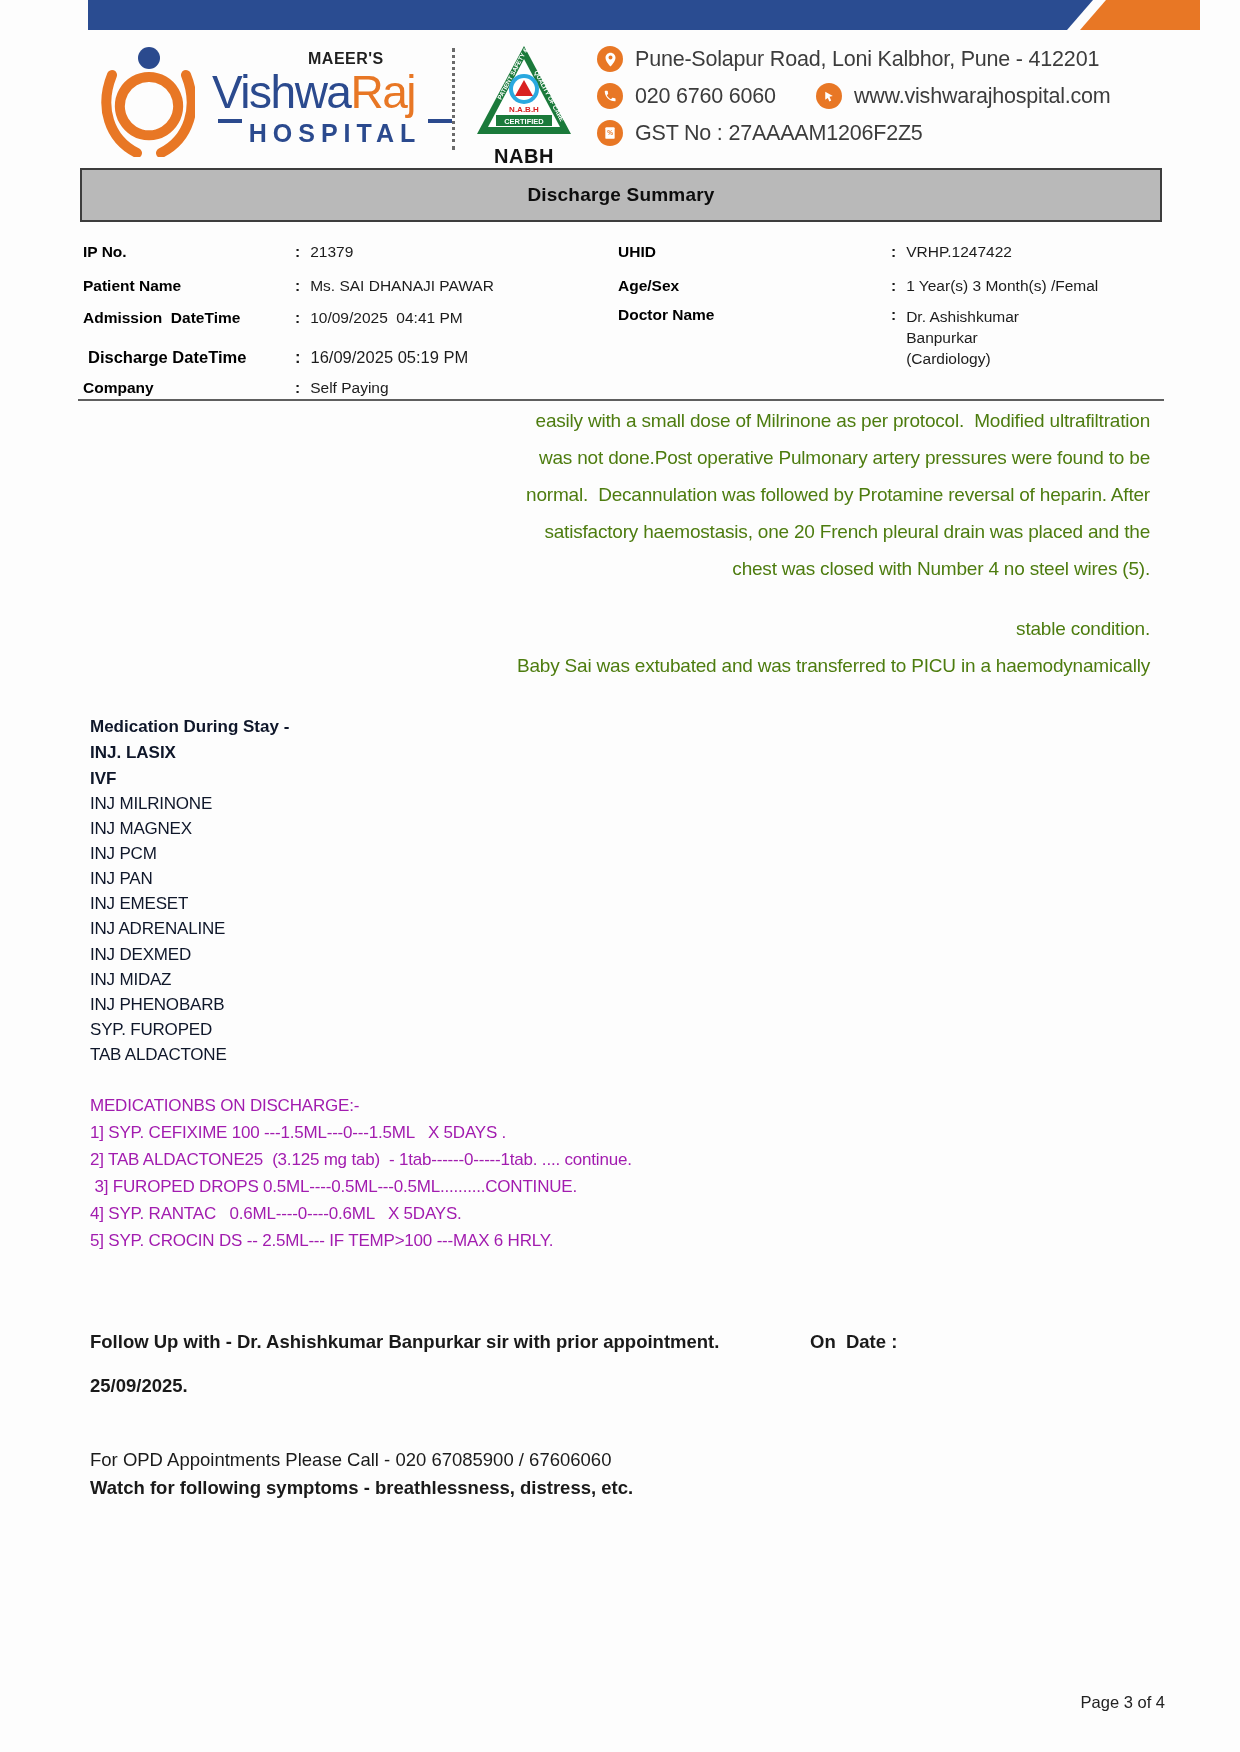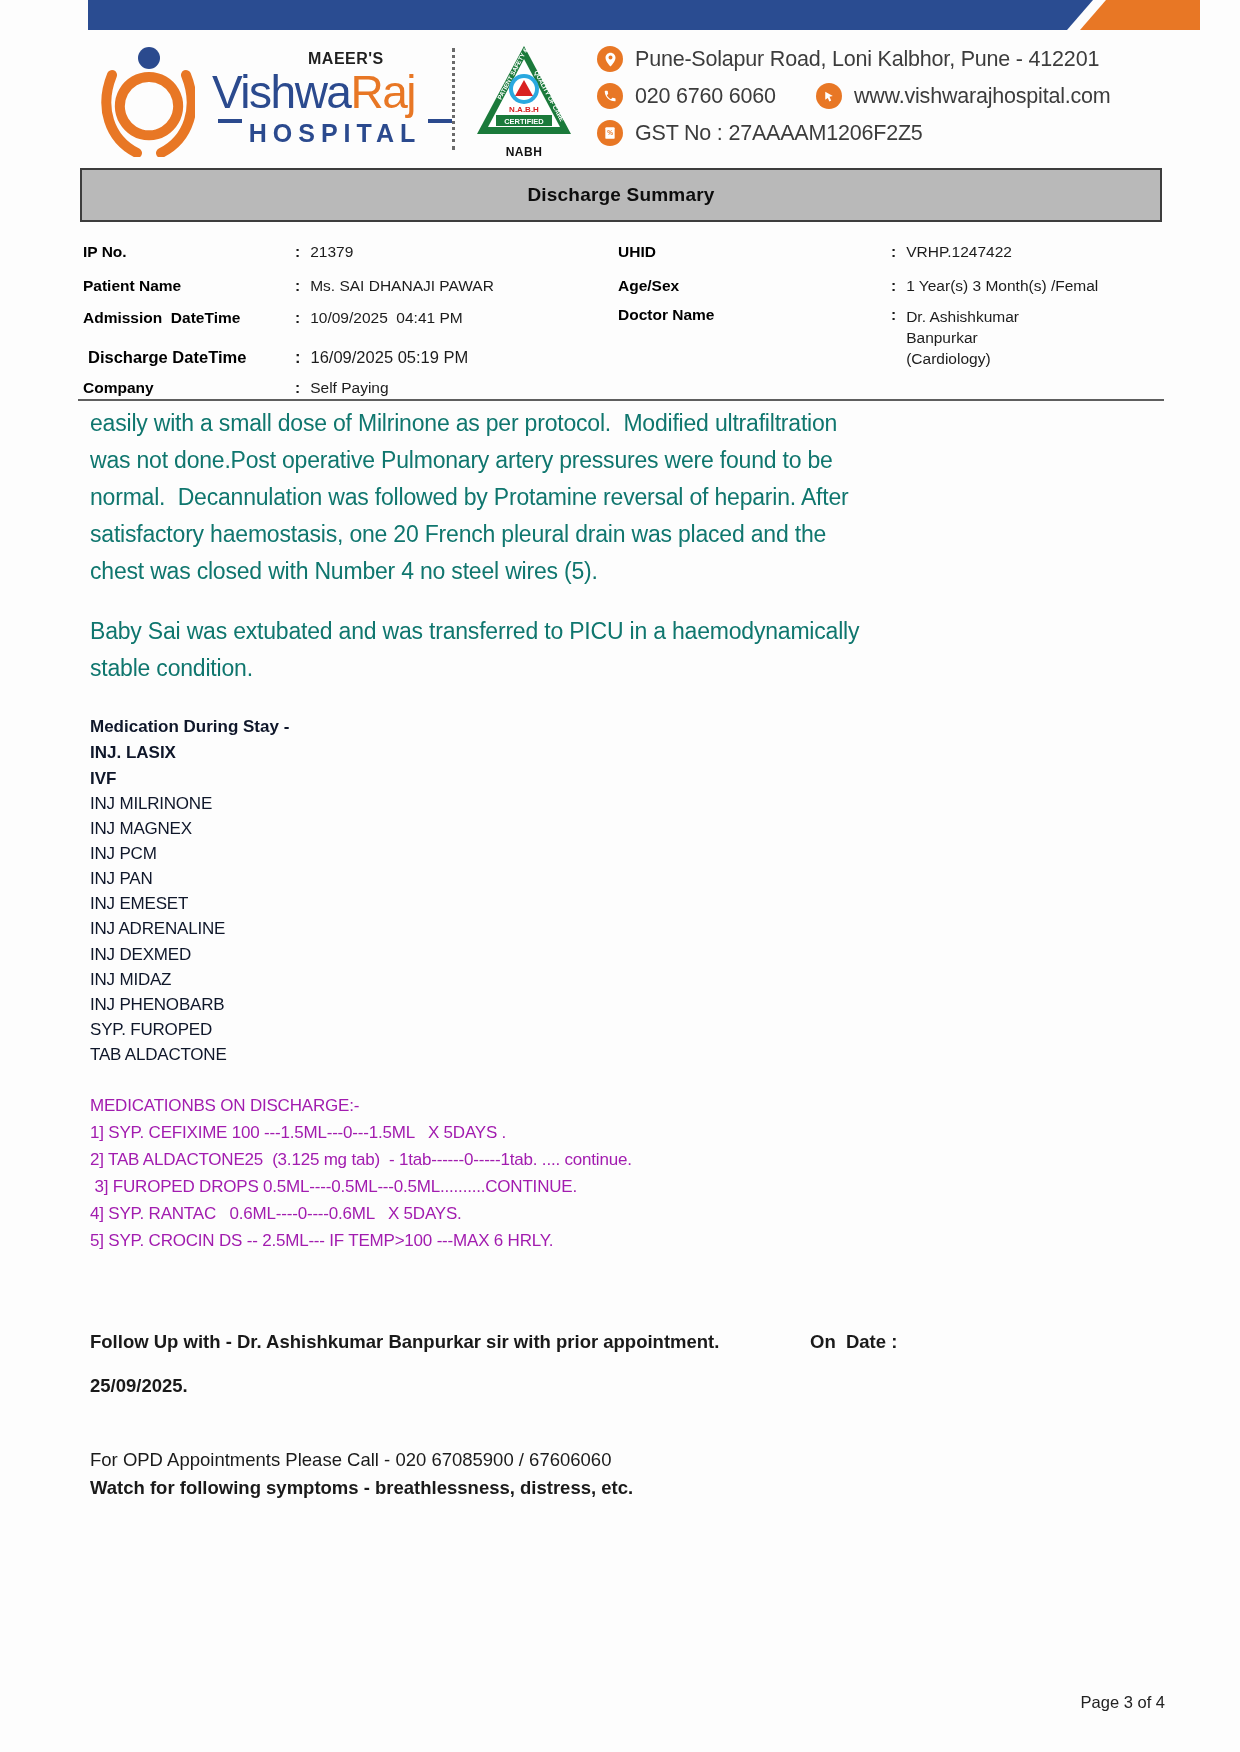--- a/index.html
+++ b/index.html
@@ -17,21 +17,21 @@
   .logo-text { position:absolute; left:212px; top:50px; width:240px; }
   .maeers { margin-left:96px; font-size:16px; font-weight:700; letter-spacing:.5px; color:#1f1f1f; }
   .brandline { font-size:46px; font-weight:400; letter-spacing:-1.5px; line-height:48px; }
   .brand-blue { color:#2b4a8e; }
   .brand-orange { color:#e87725; }
   .hospital-line { display:flex; gap:7px; margin-top:3px; margin-left:6px; }
   .hdash { width:26px; height:4px; background:#2b4a8e; }
   .hospital-word { font-size:25px; font-weight:800; letter-spacing:6px; color:#2b4a8e; }
   .vdivider { position:absolute; left:452px; top:48px; height:102px; border-left:3px dotted #6a6a6a; }
   .nabh-badge { position:absolute; left:470px; top:44px; width:108px; text-align:center; }
-  .nabh-word { font-size:12px; font-weight:800; color:#111; margin-top:1px; letter-spacing:.5px; }
+  .nabh-word { font-size:20px; font-weight:800; color:#111; margin-top:1px; letter-spacing:.5px; }
 
   
   .contact { position:absolute; left:597px; top:46px; width:560px; font-size:21.5px; color:#3c3c3c; letter-spacing:-.2px; }
   .crow { display:flex; align-items:center; margin-bottom:11px; }
   .cicon { width:26px; height:26px; border-radius:50%; background:#e87725; display:inline-flex; align-items:center; justify-content:center; margin-right:12px; flex:none; }
   .cicon svg { display:block; }
   .crow .second { margin-left:40px; display:flex; align-items:center; }
 
   
   .title-box { position:absolute; left:80px; top:168px; width:1082px; height:54px; background:#b9b9b9; border:2px solid #3d3d3d;
@@ -44,21 +44,21 @@
   .lcol .plabel { width:212px; }
   .rcol .plabel { width:273px;margin-left:8px; }
   .pcolon { font-weight:700; margin-right:10px; }
   .pcolon::before { content:":"; }
   .pvalue { font-weight:400; color:#1c1c1c; white-space:pre-wrap; }
   .rcol { left:527px; }
   .val-wrap { width:160px; line-height:21px; }
   .hr-line { position:absolute; left:78px; top:399px; width:1086px; border-top:2px solid #5f5f5f; }
 
   
-  .para { position:absolute; left:90px; width:1060px; font-size:23px; letter-spacing:-.2px; color:#0f766e; }
+  .para { position:absolute; left:90px; width:1060px; font-size:19px; letter-spacing:-.2px; color:#4d7c0f;text-align:right; }
   .para div { height:37px; white-space:pre; }
   .medstay { position:absolute; left:90px; font-size:17px; color:#0f172a; }
   .medstay .h { font-weight:700; height:26px; }
   .medstay .b { font-weight:700; height:25.5px; }
   .medstay .i { font-weight:400; height:25.1px; letter-spacing:-.2px; }
   .dmeds { position:absolute; left:90px; font-size:17px; color:#a21caf; }
   .dmeds .h { height:27px; letter-spacing:-.2px; }
   .dmeds .i { height:27px; white-space:pre-wrap; letter-spacing:-.2px; }
 
   
@@ -169,22 +169,22 @@
   <div class="hr-line"></div>
 
   <div class="para" style="top:410px">
     <div>easily with a small dose of Milrinone as per protocol.  Modified ultrafiltration</div>
     <div>was not done.Post operative Pulmonary artery pressures were found to be</div>
     <div>normal.  Decannulation was followed by Protamine reversal of heparin. After</div>
     <div>satisfactory haemostasis, one 20 French pleural drain was placed and the</div>
     <div>chest was closed with Number 4 no steel wires (5).</div>
   </div>
   <div class="para" style="top:618px">
+    <div>stable condition.</div>
     <div>Baby Sai was extubated and was transferred to PICU in a haemodynamically</div>
-    <div>stable condition.</div>
   </div>
 
   <div class="medstay" style="top:717px">
     <div class="h">Medication During Stay -</div>
     <div class="b">INJ. LASIX</div>
     <div class="b">IVF</div>
     <div class="i">INJ MILRINONE</div>
     <div class="i">INJ MAGNEX</div>
     <div class="i">INJ PCM</div>
     <div class="i">INJ PAN</div>

